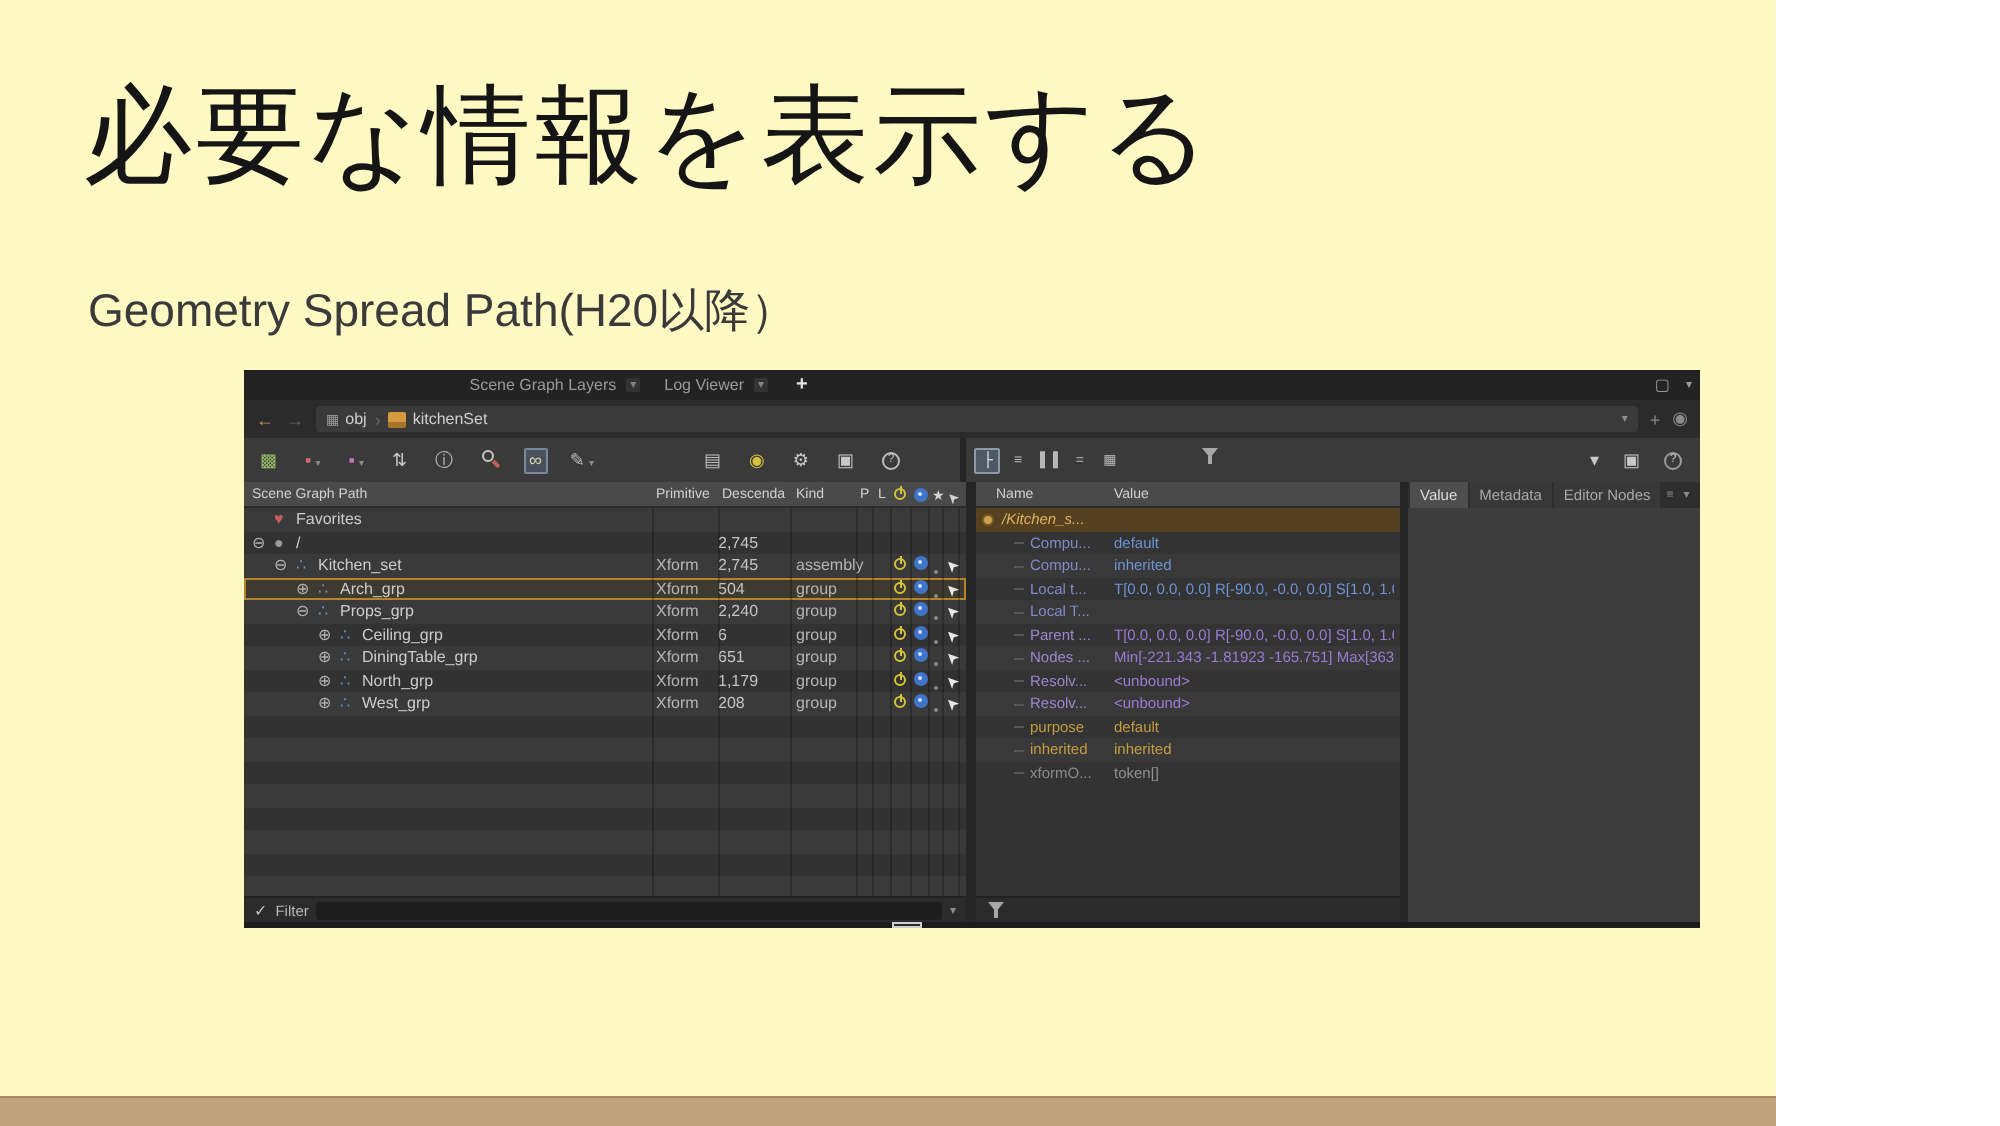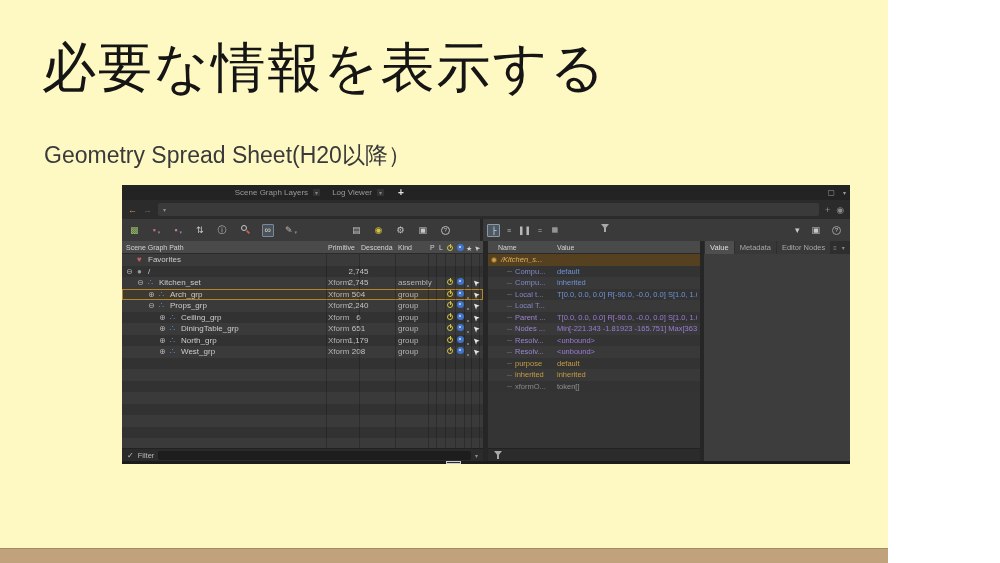--- a/index.html
+++ b/index.html
@@ -67,21 +67,21 @@
   .thead span,.phead span{position:absolute;top:2px;font-size:7px;color:#d2d2d2;white-space:nowrap;line-height:9px;}
   .tree-rows{position:absolute;left:0;top:13px;width:100%;height:194px;overflow:hidden;}
   .trow{position:relative;height:11.5px;}
   .trow:nth-child(odd){background:#3a3a3a;}
   .trow:nth-child(even){background:#323232;}
   .trow.sel{box-shadow:inset 0 0 0 1px #b5832a;background:#3e3a31;}
   .trow span{position:absolute;top:0;line-height:11.5px;font-size:8px;white-space:nowrap;}
   .texp{color:#b0b0b0;}
   .tlabel{color:#cccccc;}
   .c-prim{left:206px;color:#b5b5b5;}
-  .c-desc{left:220px;width:33px;color:#c4c4c4;text-align:center;}
+  .c-desc{left:237px;width:33px;color:#c4c4c4;text-align:left;}
   .c-kind{left:276px;color:#b5b5b5;}
   .fcell{position:absolute;top:2px;}
   .power-ic{display:inline-block;width:6px;height:6px;border:1px solid #d6c33c;border-radius:50%;position:relative;}
   .power-ic:after{content:"";position:absolute;left:1.5px;top:-2px;width:1px;height:4px;background:#d6c33c;}
   .eye-ic{display:inline-block;width:7px;height:7px;background:#3f74c9;border-radius:50%;position:relative;}
   .eye-ic:after{content:"";position:absolute;left:2px;top:2px;width:2px;height:2px;background:#cfe0ff;border-radius:50%;}
   .dot-ic{display:inline-block;width:2px;height:2px;background:#8a8a8a;border-radius:50%;vertical-align:2px;}
   .cursor-ic{display:inline-block;color:#e8e8e8;font-size:7px;transform:rotate(-135deg);line-height:1;}
   .star-ic{color:#d8d8d8;font-size:7px;line-height:1;}
   #tree-grid{position:absolute;left:0;top:13px;width:100%;height:194px;pointer-events:none;}
@@ -118,21 +118,21 @@
   .dcontent{position:absolute;left:0;top:13px;right:0;bottom:0;background:#3d3d3d;}
 
   .timeline-sliver{position:absolute;left:0;top:276px;width:100%;height:3px;background:#1c1c1c;}
   .frame-box{position:absolute;left:324px;top:0;width:15px;height:3px;border:1px solid #cfcfcf;background:#2a2a2a;box-sizing:border-box;}
 </style>
 </head>
 <body>
 
 <div class="slide">
   <div class="title">必要な情報を表示する</div>
-  <div class="subtitle">Geometry Spread Sheet(H20以降）</div>
+  <div class="subtitle">Geometry Spread Path(H20以降）</div>
 
   <div id="app">
     <div class="tabbar">
       <div class="ptabs" id="pane-tabs">
           <div class="ptab active">
             <span class="ptab-label">Geometry Spreadsheet</span>
             <span class="ptab-dd">▾</span>
           </div>
           <div class="ptab">
             <span class="ptab-label">Scene Graph Layers</span>
@@ -146,20 +146,31 @@
       <div class="tab-add">+</div>
       <div class="tb-spacer"></div>
       <span class="tb-ic">▢</span>
       <span class="tb-ic sm">▾</span>
     </div>
 
     <div class="pathbar">
       <span class="nav-ic back">←</span>
       <span class="nav-ic fwd">→</span>
       <div class="pathfield">
+        <div id="path-segments">
+            <span class="pseg">
+              <i class="net-ic">▦</i>
+              <span class="pseg-label">obj</span>
+            </span>
+            <span class="pseg-sep">›</span>
+            <span class="pseg">
+              <i class="lop-ic"></i>
+              <span class="pseg-label">kitchenSet</span>
+            </span>
+          </div>
         <span class="dd">▾</span>
       </div>
       <span class="nav-ic">+</span>
       <span class="nav-ic">◉</span>
     </div>
 
     <div class="toolbar">
       <div class="tb-left">
         <div id="tb-left-icons">
             <div class="tbtn">

